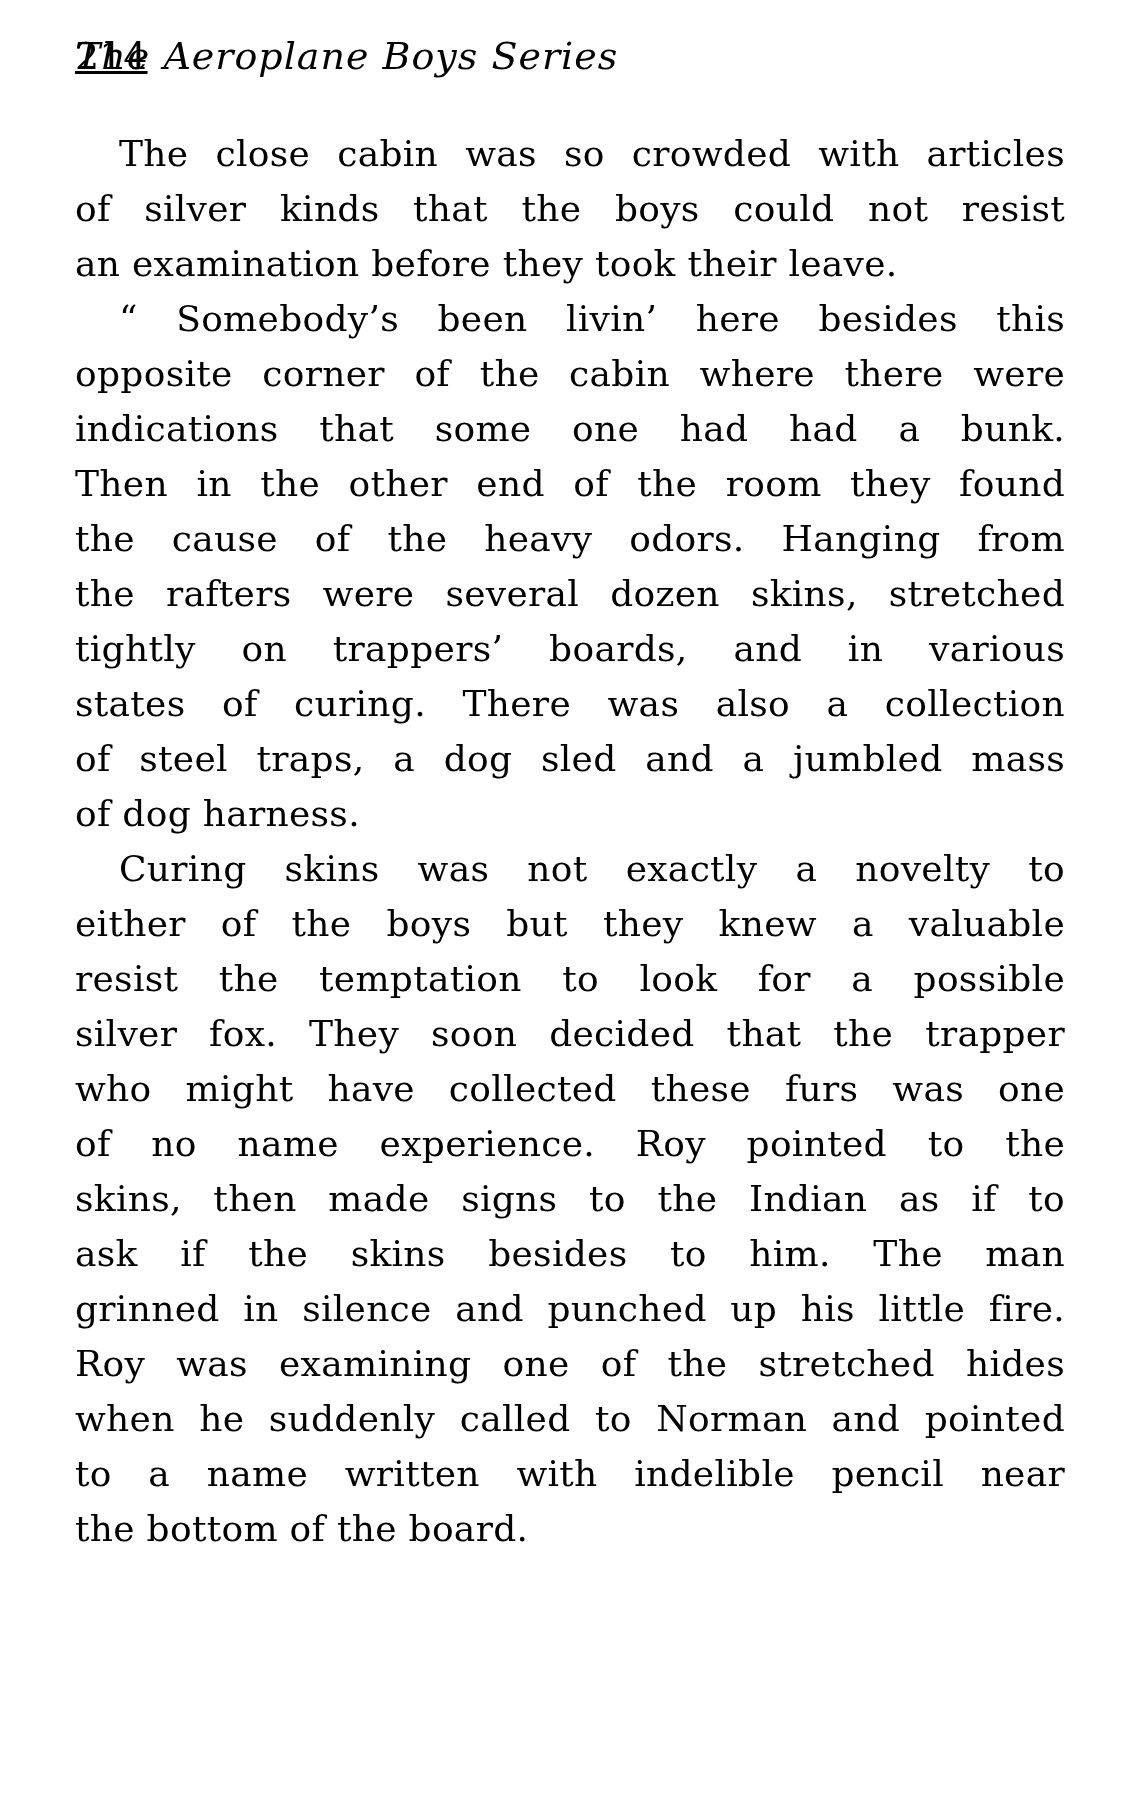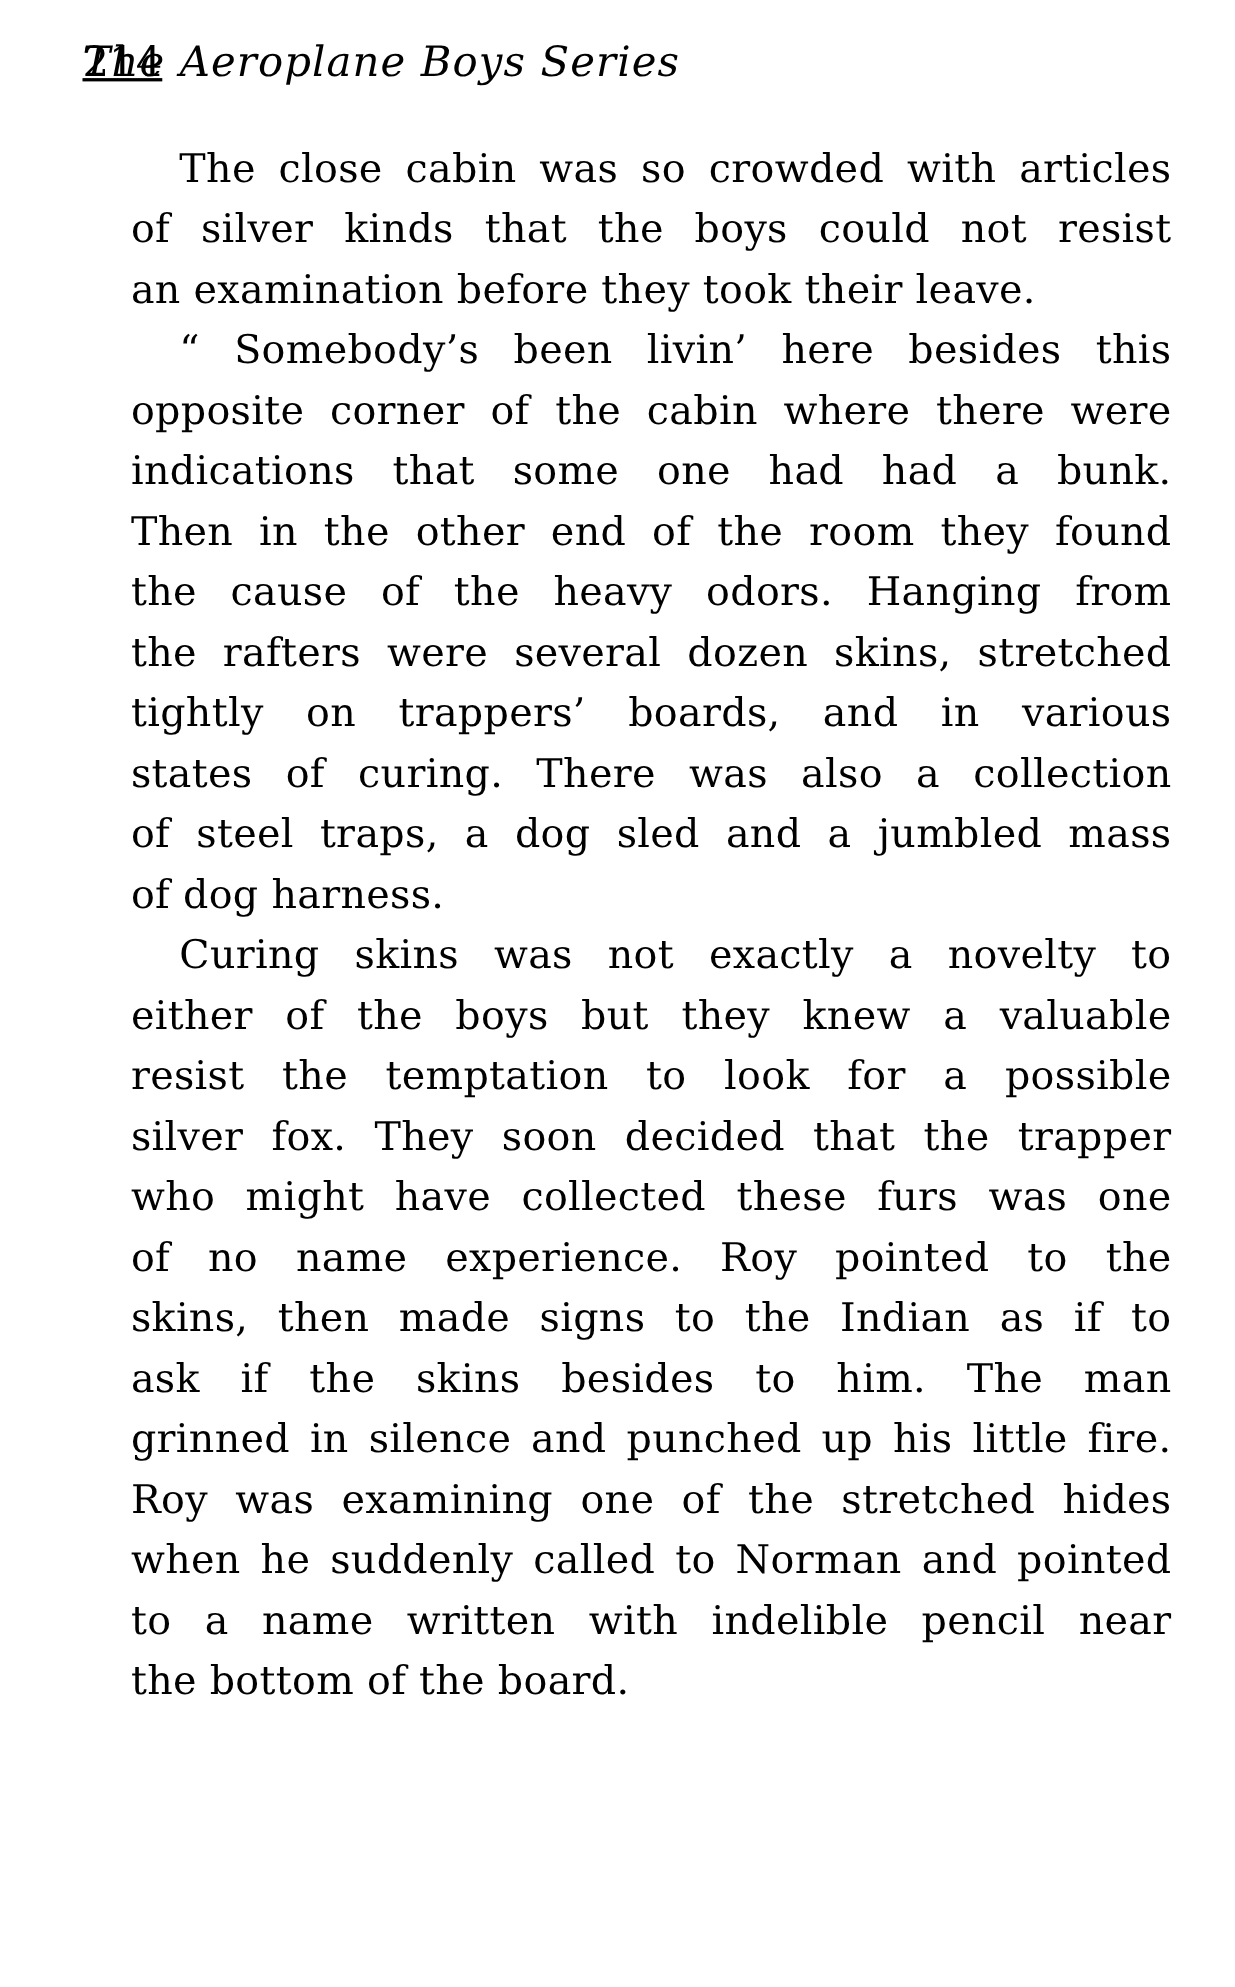--- a/index.html
+++ b/index.html
@@ -45,21 +45,20 @@
     margin: 0;
     padding: 0;
   }
   .line {
     height: 55px;
     line-height: 55px;
     text-align: justify;
     text-align-last: justify;
     overflow: hidden;
     letter-spacing: 0.3px;
-    margin-left: 44px;
   }
   .line.indent {
     text-indent: 44px;
   }
   .line.last {
     text-align-last: left;
   }
 </style>
 </head>
 <body>

